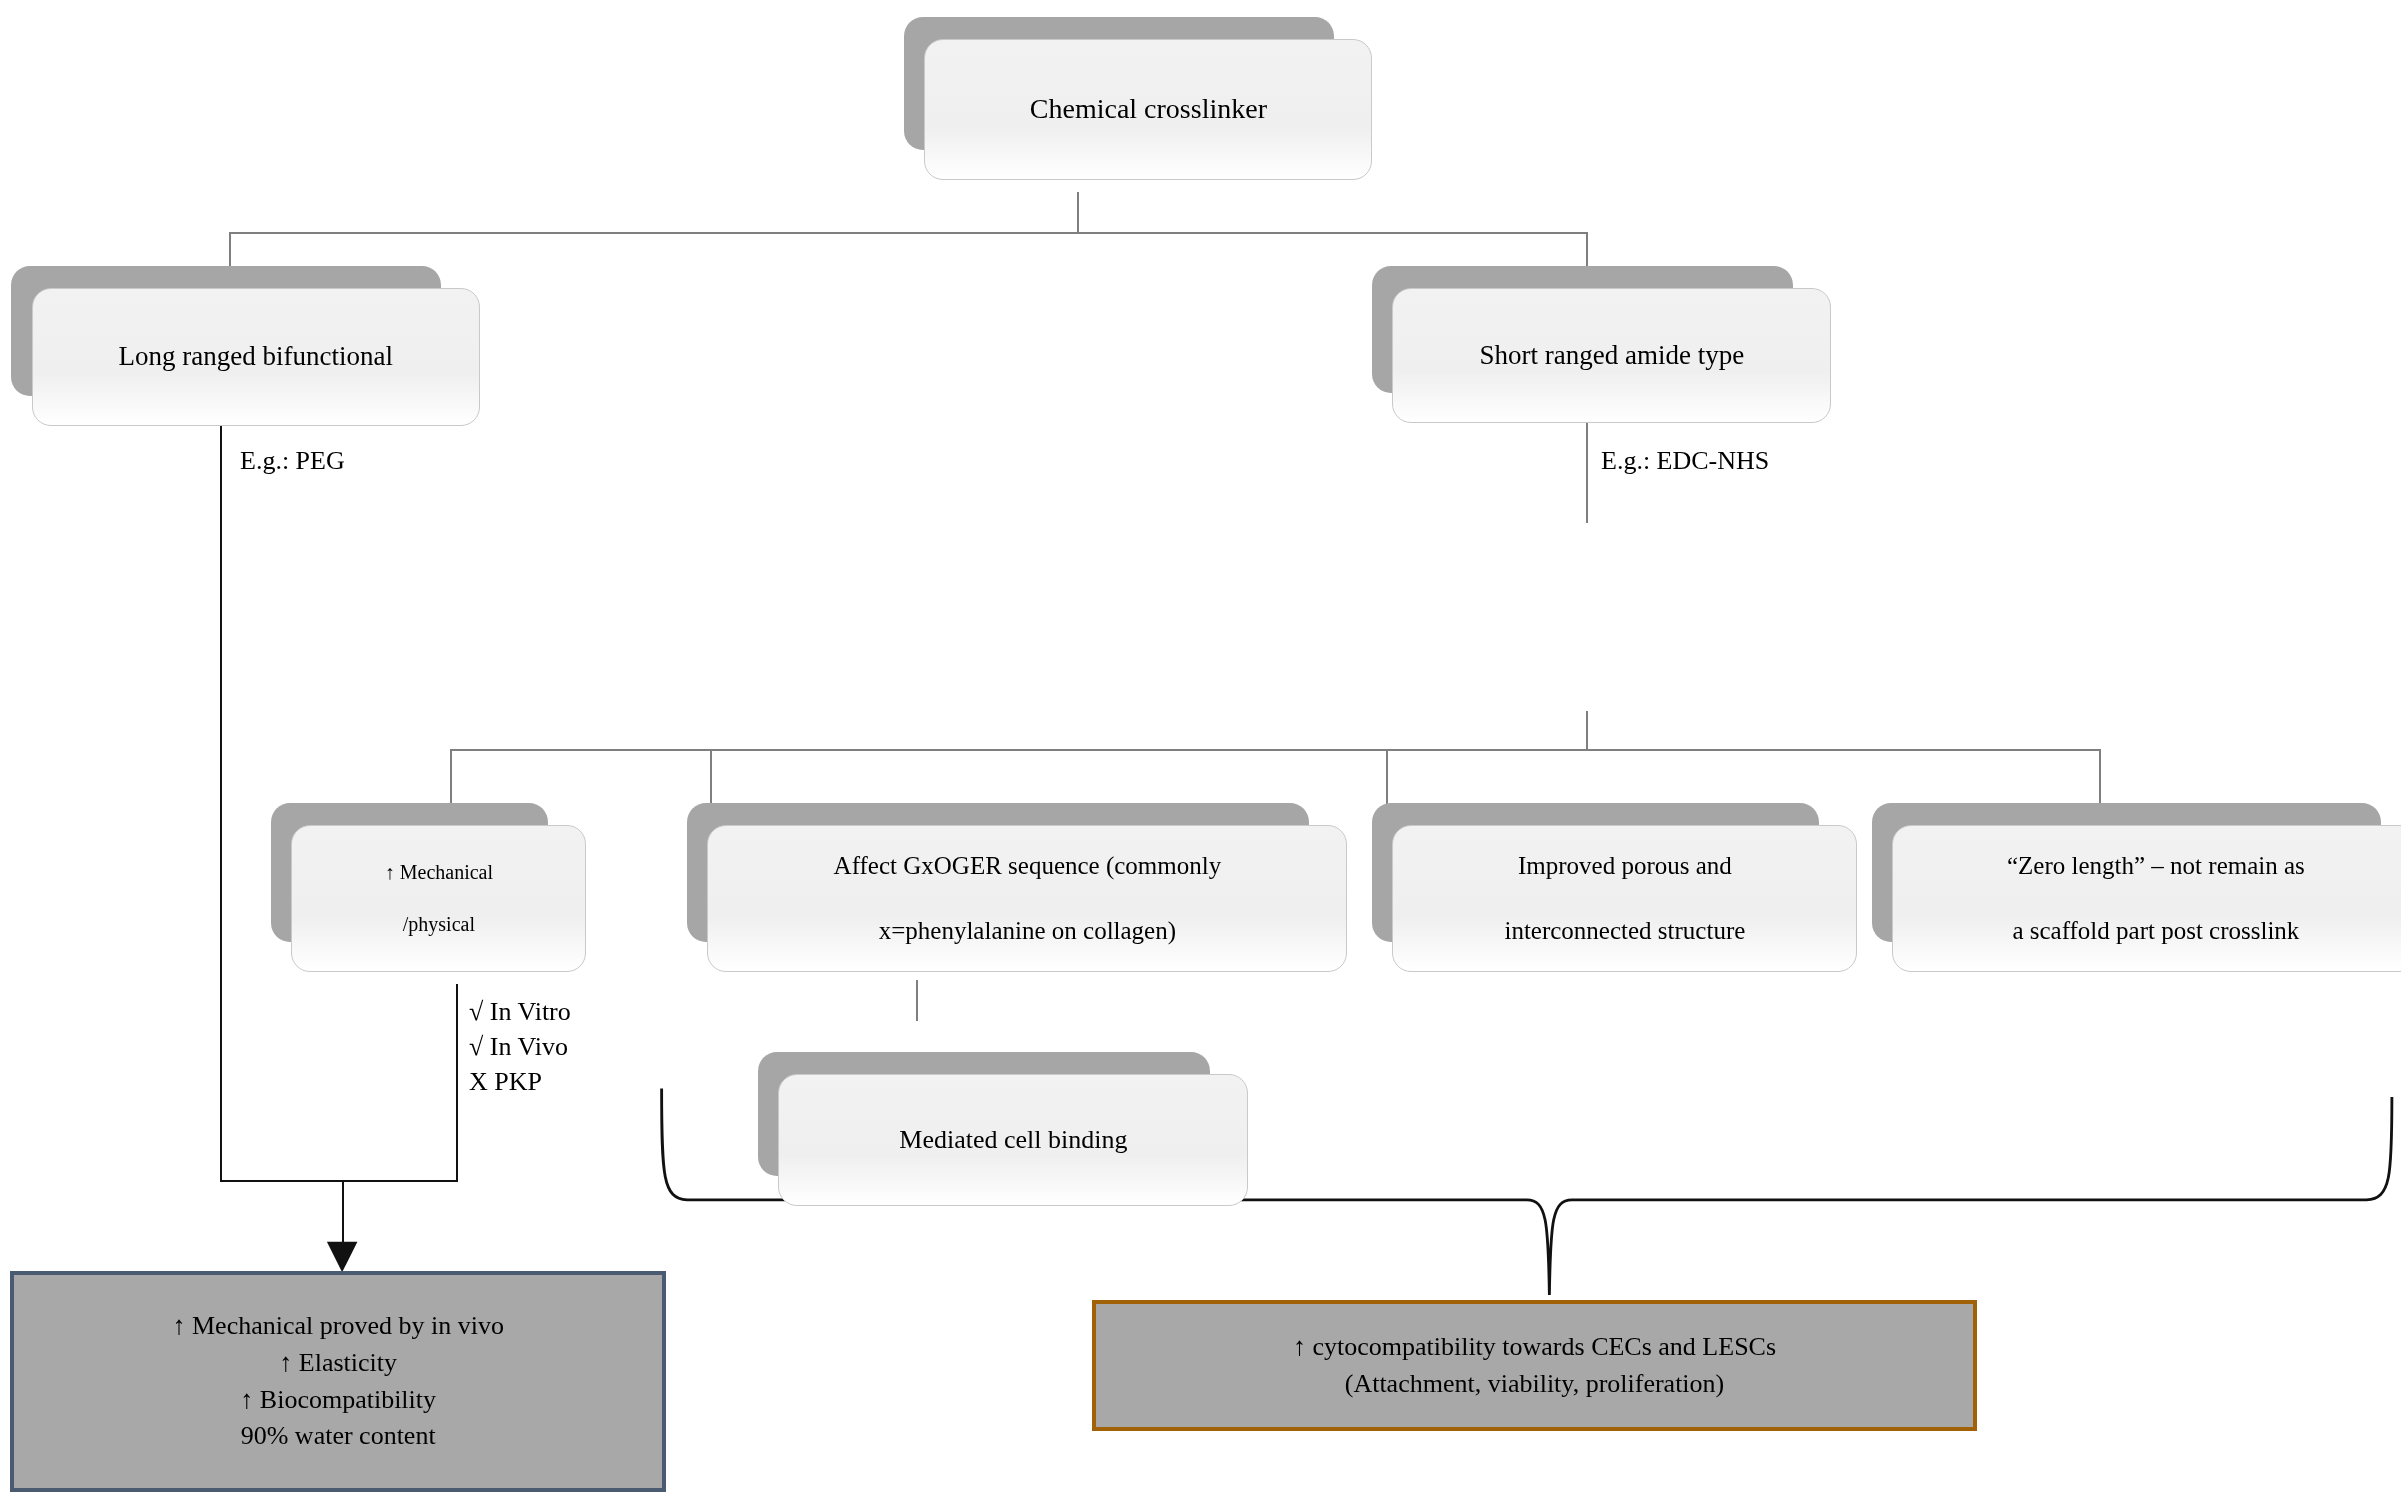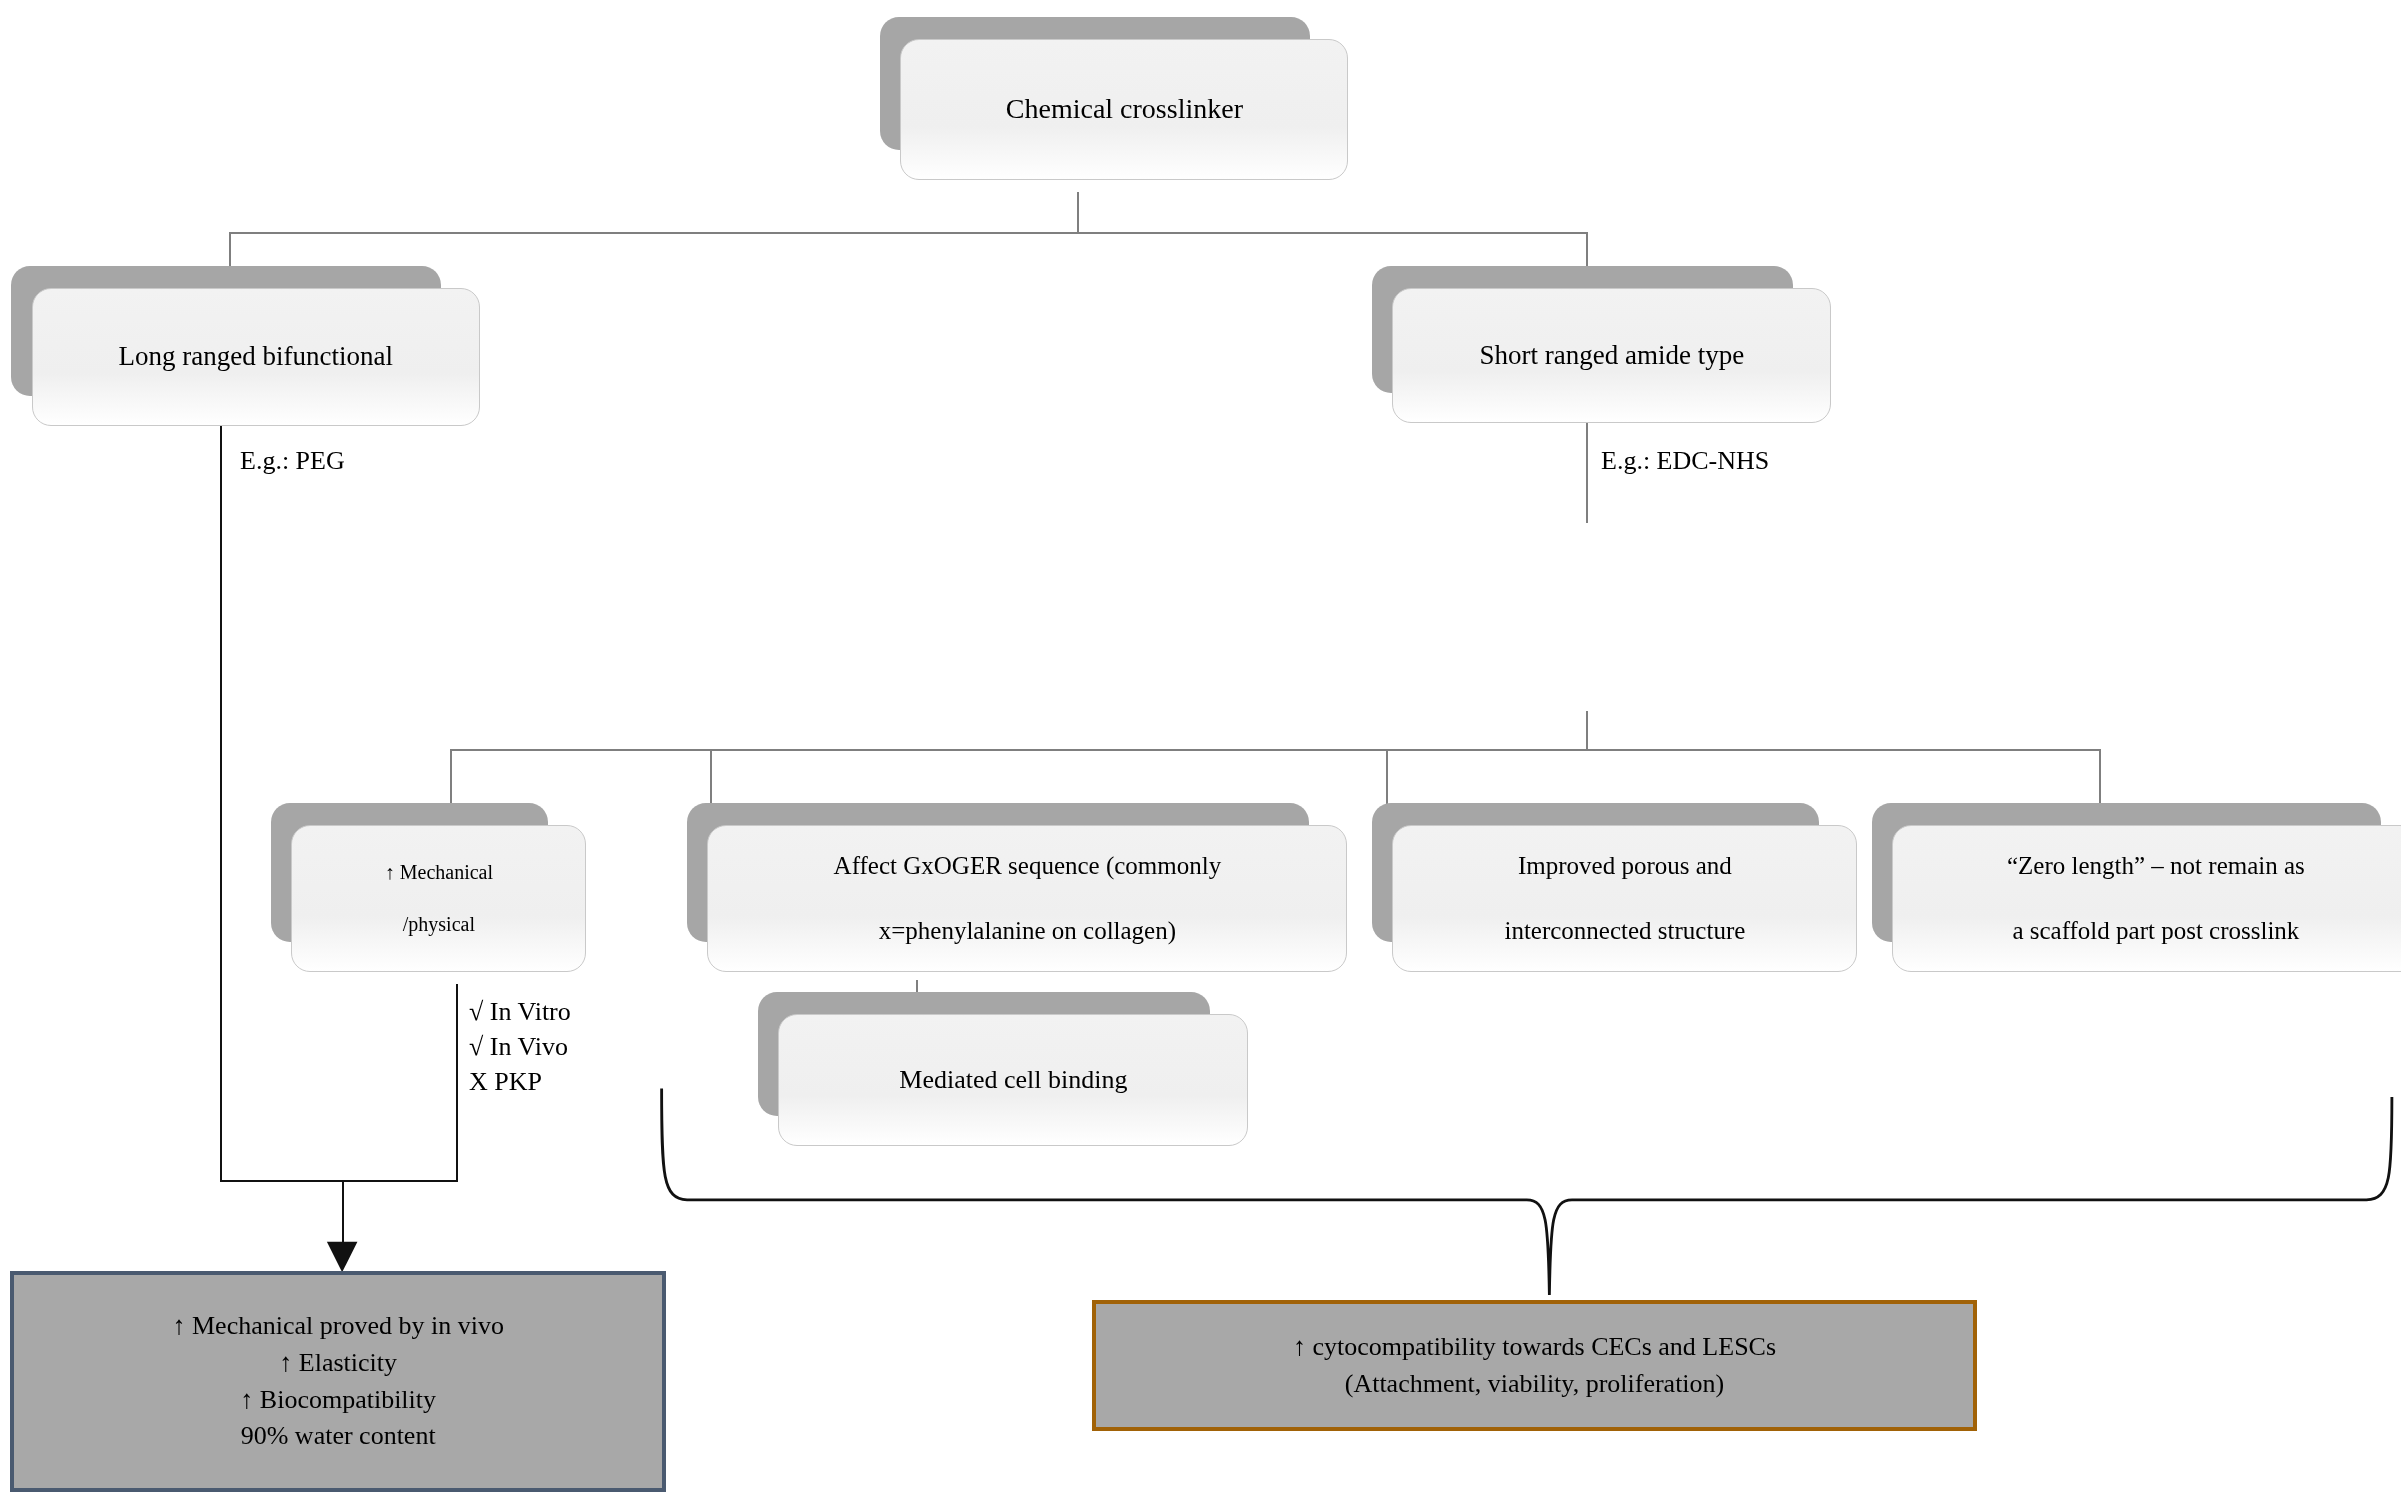--- a/index.html
+++ b/index.html
@@ -71,21 +71,21 @@
 
     <path d="M 1170,1925
              C 1170,2080 1172,2120 1215,2122
              L 2700,2122
              C 2735,2122 2738,2160 2740,2290
              C 2742,2160 2745,2122 2780,2122
              L 4185,2122
              C 4228,2120 4230,2080 4230,1940" fill="none" stroke="#111" stroke-width="5"></path>
   </svg>
 
-  <div class="node" style="left:880px;top:17px;width:430px;height:133px;padding-left:20px;">
+  <div class="node" style="left:904px;top:17px;width:430px;height:133px;padding-left:20px;">
     <div class="shadow"></div>
     <div class="face" style="font-size:28px;">
       <span>Chemical crosslinker</span>
     </div>
   </div>
 
   <div class="node" style="left:1372px;top:266px;width:421px;height:127px;">
     <div class="shadow"></div>
     <div class="face" style="font-size:27px;">
       <span>Short ranged amide type</span>
@@ -133,21 +133,21 @@
   <div class="node" style="left:1872px;top:803px;width:509px;height:139px;">
     <div class="shadow"></div>
     <div class="face" style="font-size:25px;">
       <span>
         <span>“Zero length”  – not remain as</span><br>
         <span>a scaffold part post crosslink</span>
       </span>
     </div>
   </div>
 
-  <div class="node" style="left:758px;top:992px;width:452px;height:124px;padding-left:24px;">
+  <div class="node" style="left:758px;top:1052px;width:452px;height:124px;padding-left:24px;">
     <div class="shadow"></div>
     <div class="face" style="font-size:26px;">
       <span>Mediated cell binding</span>
     </div>
   </div>
 
   <div class="label" style="left:240px;top:444px;font-size:26px;">E.g.: PEG</div>
 
   <div class="label" style="left:1601px;top:444px;font-size:26px;text-align:center;">E.g.: EDC-NHS</div>
 

